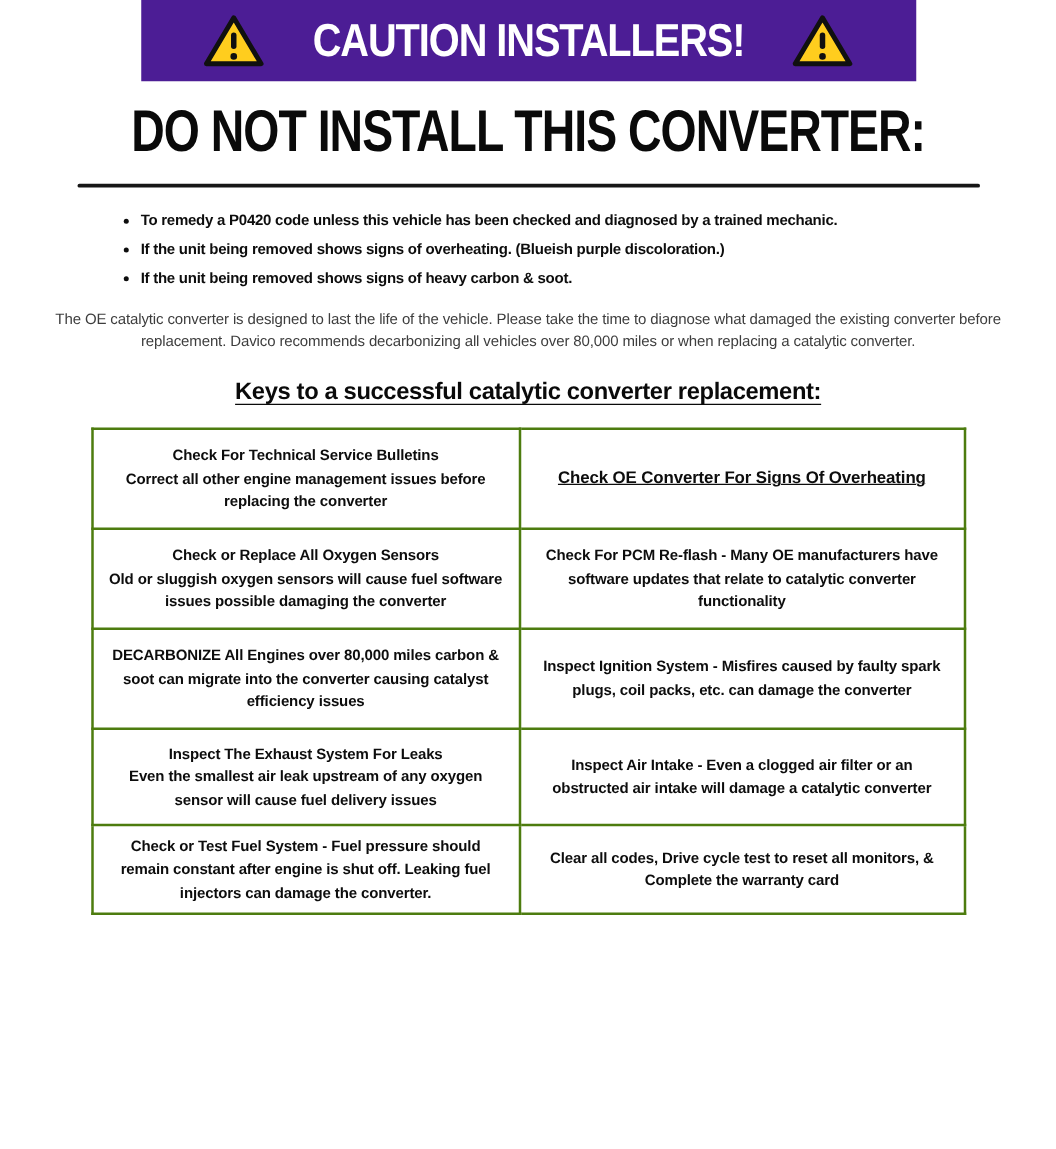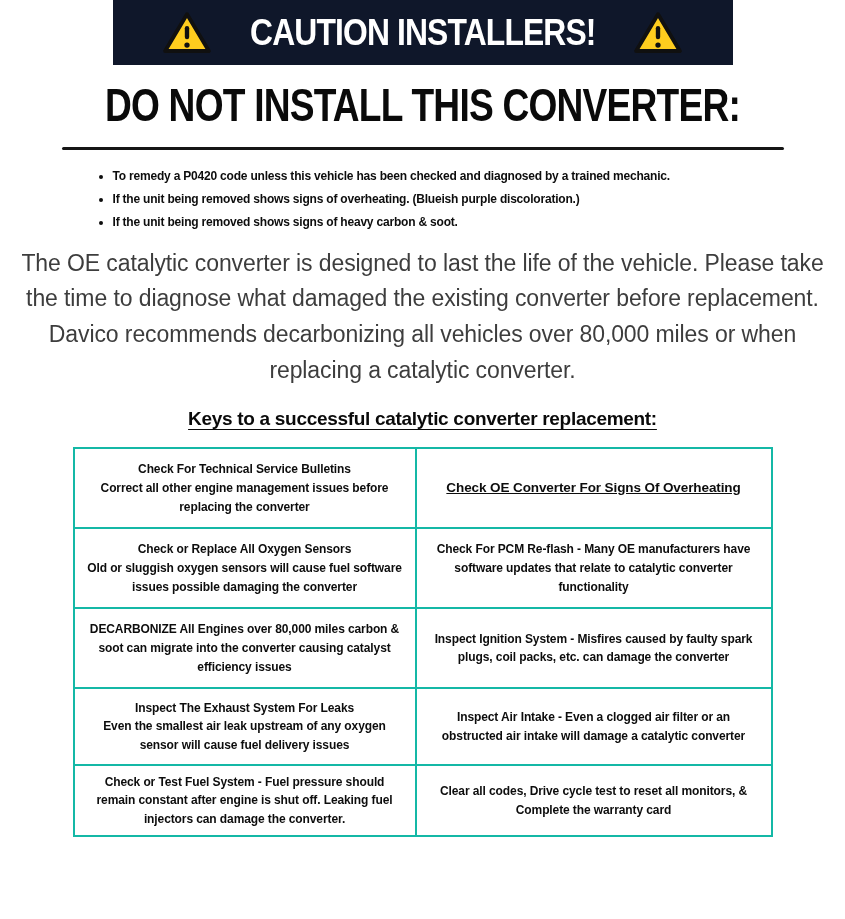--- a/index.html
+++ b/index.html
@@ -69,21 +69,21 @@
     letter-spacing: -0.2px;
     margin-bottom: 5px;
     color: #0d0d0d;
   }
 
   
   .advisory {
     width: 818px;
     margin: 14px auto 0;
     text-align: center;
-    font-size: 23px;
+    font-size: 12px;
     line-height: 1.55;
     letter-spacing: -0.1px;
     color: #3d3d3d;
   }
 
   
   .section-heading {
     margin: 20px auto 0;
     text-align: center;
     font-size: 19px;
@@ -95,21 +95,21 @@
   }
 
   
   .tips {
     width: 698px;
     margin: 17px auto 0;
     border-collapse: collapse;
     table-layout: fixed;
   }
   .tips td {
-    border: 2px solid #14b8a6;
+    border: 2px solid #4d7c0f;
     text-align: center;
     vertical-align: middle;
     font-weight: 700;
     font-size: 12px;
     line-height: 1.55;
     letter-spacing: -0.1px;
     padding: 6px 12px;
     white-space: pre-line;
     color: #0d0d0d;
   }
@@ -119,21 +119,21 @@
   .tips tr:nth-child(2) td { height: 80px; }
   .tips tr:nth-child(3) td { height: 80px; }
   .tips tr:nth-child(4) td { height: 77px; }
   .tips tr:nth-child(5) td { height: 71px; }
   .tips tr:nth-child(6) td { height: 75px; }
   .tips tr:nth-child(1) td.r-cell { font-size: 13.5px; text-decoration: underline; }
 </style>
 </head>
 <body>
 
-<div class="banner" style="background: #0f172a;">
+<div class="banner" style="background: #4c1d95;">
   <svg class="tri" viewBox="0 0 64 56" aria-hidden="true">
     <path d="M32 4 L60 51 L4 51 Z" fill="#ffcd1e" stroke="#101010" stroke-width="5" stroke-linejoin="round"></path>
     <rect x="29.2" y="19" width="5.6" height="17" rx="2.8" fill="#101010"></rect>
     <circle cx="32" cy="43.5" r="3.4" fill="#101010"></circle>
   </svg>
   <div class="banner-text">CAUTION INSTALLERS!</div>
   <svg class="tri" viewBox="0 0 64 56" aria-hidden="true">
     <path d="M32 4 L60 51 L4 51 Z" fill="#ffcd1e" stroke="#101010" stroke-width="5" stroke-linejoin="round"></path>
     <rect x="29.2" y="19" width="5.6" height="17" rx="2.8" fill="#101010"></rect>
     <circle cx="32" cy="43.5" r="3.4" fill="#101010"></circle>

